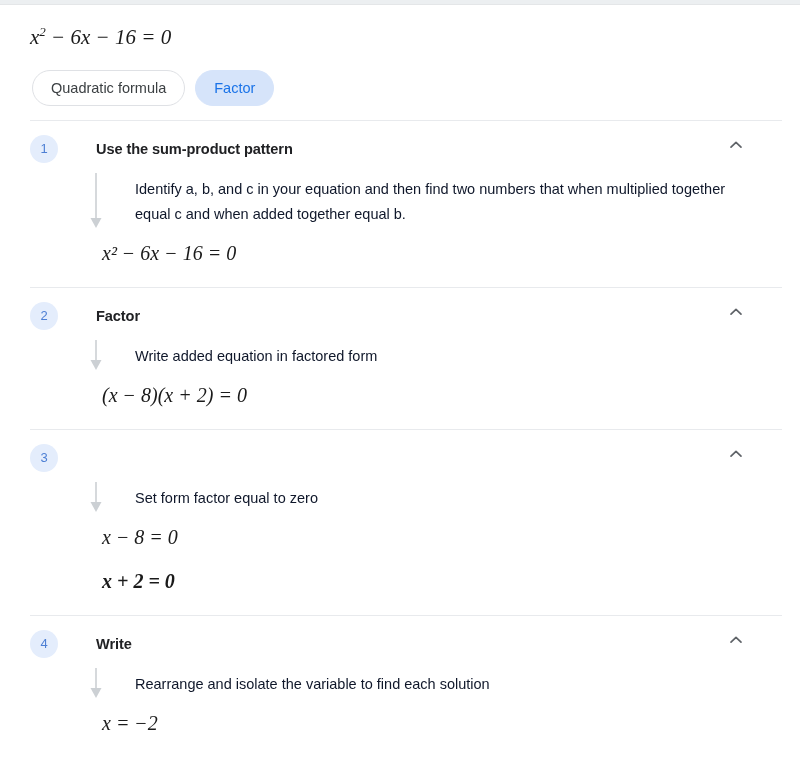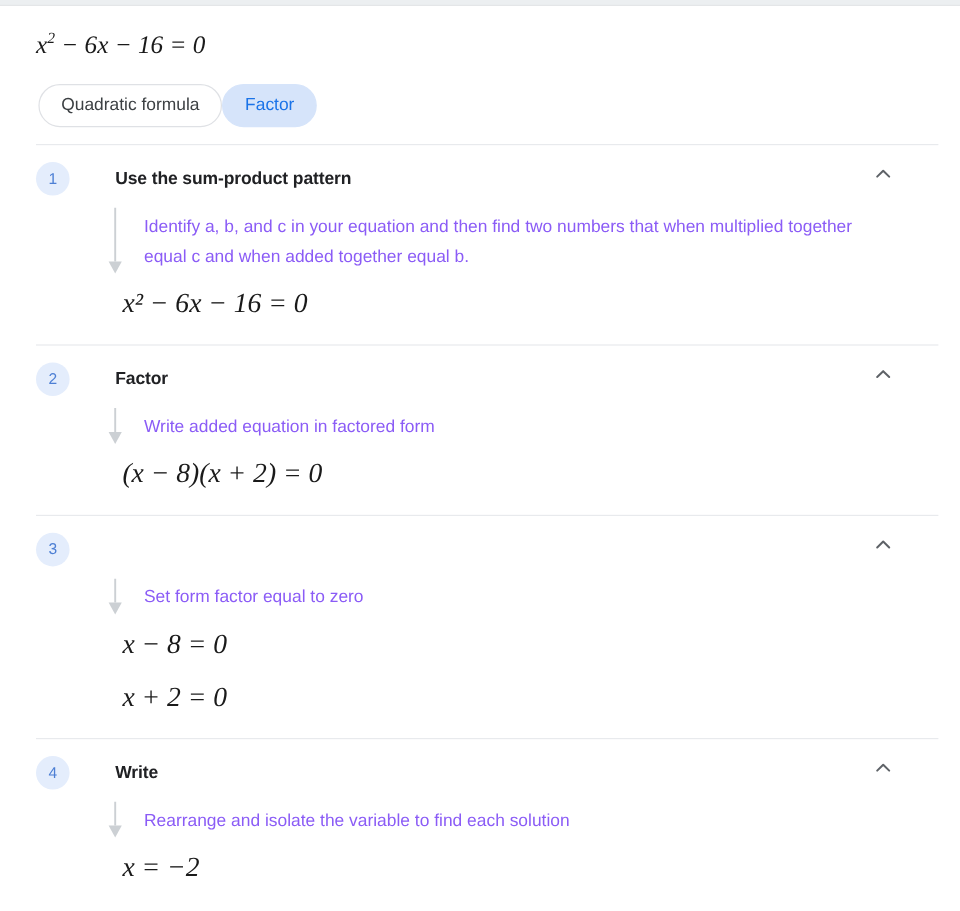--- a/index.html
+++ b/index.html
@@ -53,21 +53,21 @@
   .title-eq {
     padding: 14px 0 0 30px;
     font-size: 21px;
     line-height: 26px;
   }
 
   
   .tabs {
     display: flex;
     align-items: center;
-    gap: 0;
+    gap: 10px;
     padding: 20px 0 0 32px;
   }
   .tab {
     display: inline-flex;
     align-items: center;
     justify-content: center;
     height: 36px;
     padding: 0 18px;
     border-radius: 18px;
     font-size: 14.5px;
@@ -149,34 +149,34 @@
   }
   .arrow {
     position: absolute;
     left: 0;
     top: 4px;
     width: 18px;
   }
   .arrow svg { display: block; }
 
   .hint-text {
-    margin-left: 32px;
+    margin-left: 47px;
     font-size: 14.5px;
     line-height: 25px;
-    color: #8b5cf6;
+    color: #0f172a;
     max-width: 600px;
   }
 
   .step-eq {
     padding-top: 14px;
     padding-left: 14px;
-    font-size: 23px;
+    font-size: 20px;
     line-height: 24px;
   }
-  .step-eq + .step-eq { padding-top: 20px; }
+  .step-eq + .step-eq { padding-top: 20px; font-weight: bold; }
 
   .step-bottom-pad { height: 22px; }
 </style>
 </head>
 <body>
 
 <div id="page">
 
   <div class="top-strip"></div>
 

